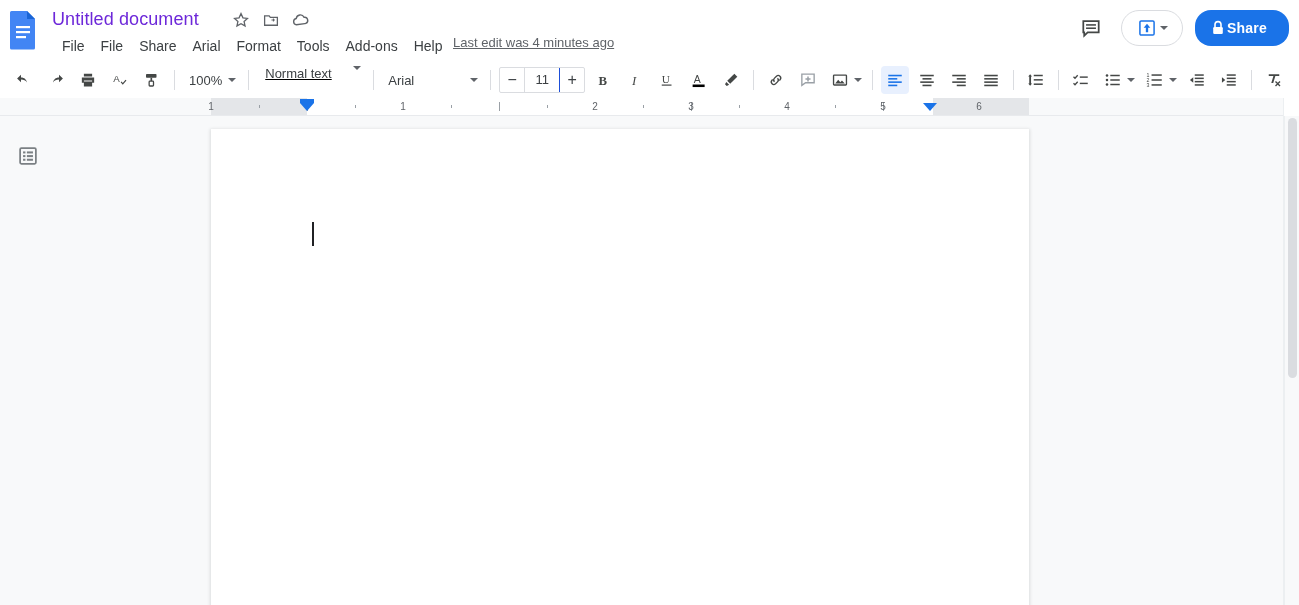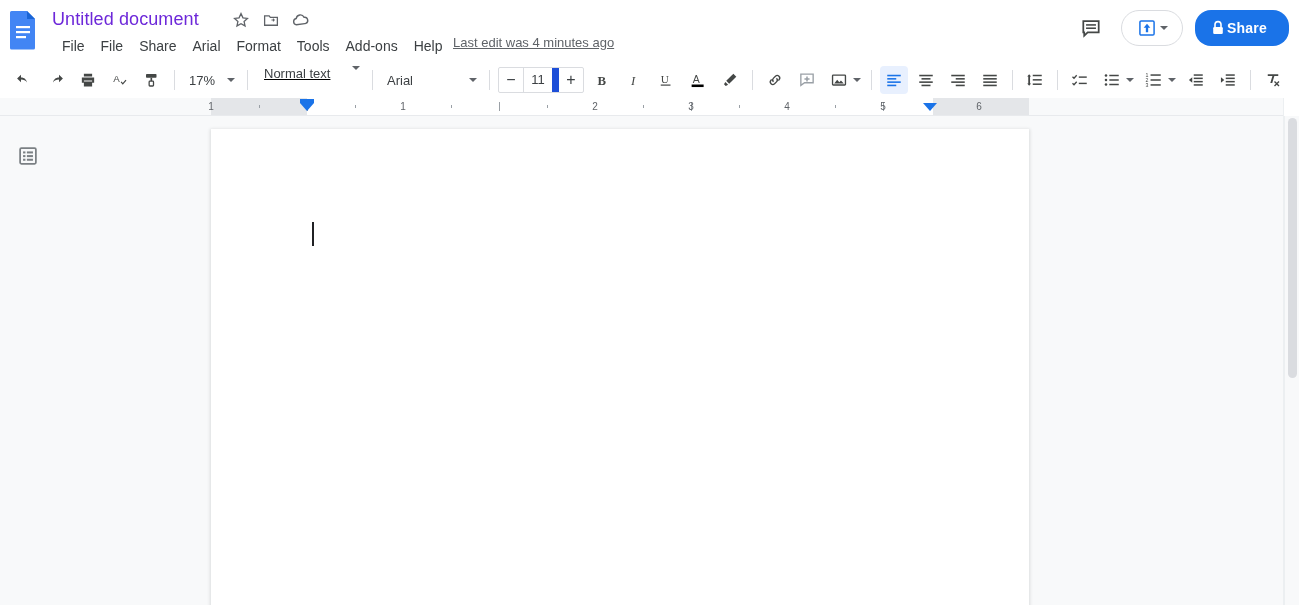--- a/index.html
+++ b/index.html
@@ -82,21 +82,21 @@
   .fontsize-box {
     display: flex; align-items: center; height: 26px; border: 1px solid #dadce0;
     border-radius: 2px; flex: none; margin: 0 2px;
   }
   .fs-btn {
     width: 24px; height: 24px; display: flex; align-items: center; justify-content: center;
     cursor: pointer; font-size: 16px; color: #3c4043; line-height: 1;
   }
   .fs-val {
     width: 36px; text-align: center; font-size: 13px; color: #3c4043;
-    border-left: 1px solid #dadce0; border-right: 7px solid #1d4ed8;
+    border-left: 1px solid #dadce0; border-right: 1px solid #1d4ed8;
     height: 24px; line-height: 24px;
   }
   .caret {
     width: 0; height: 0; border-left: 4px solid transparent; border-right: 4px solid transparent;
     border-top: 4px solid #5f6368;
   }
   .tb-split {
     display: flex; align-items: center; border-radius: 4px; cursor: pointer;
     height: 28px; padding: 0 4px 0 2px; flex: none;
   }
@@ -261,21 +261,21 @@
       <svg width="18" height="18" viewBox="0 0 24 24">
         <rect x="4" y="4" width="14" height="5" rx="1" fill="#444746"></rect>
         <rect x="10" y="9" width="2.2" height="4.5" fill="#444746"></rect>
         <rect x="8.2" y="13.5" width="5.8" height="6.5" rx="1" fill="none" stroke="#444746" stroke-width="1.7"></rect>
       </svg>
     </div>
 
     <div class="tb-sep"></div>
 
     <div class="tb-zoom">
-      <span class="tb-zoom-label">17%</span>
+      <span class="tb-zoom-label">100%</span>
       <span class="caret"></span>
     </div>
 
     <div class="tb-sep"></div>
 
     <div class="tb-style">
       <span class="tb-style-label">Normal text</span>
       <span class="caret"></span>
     </div>
 

